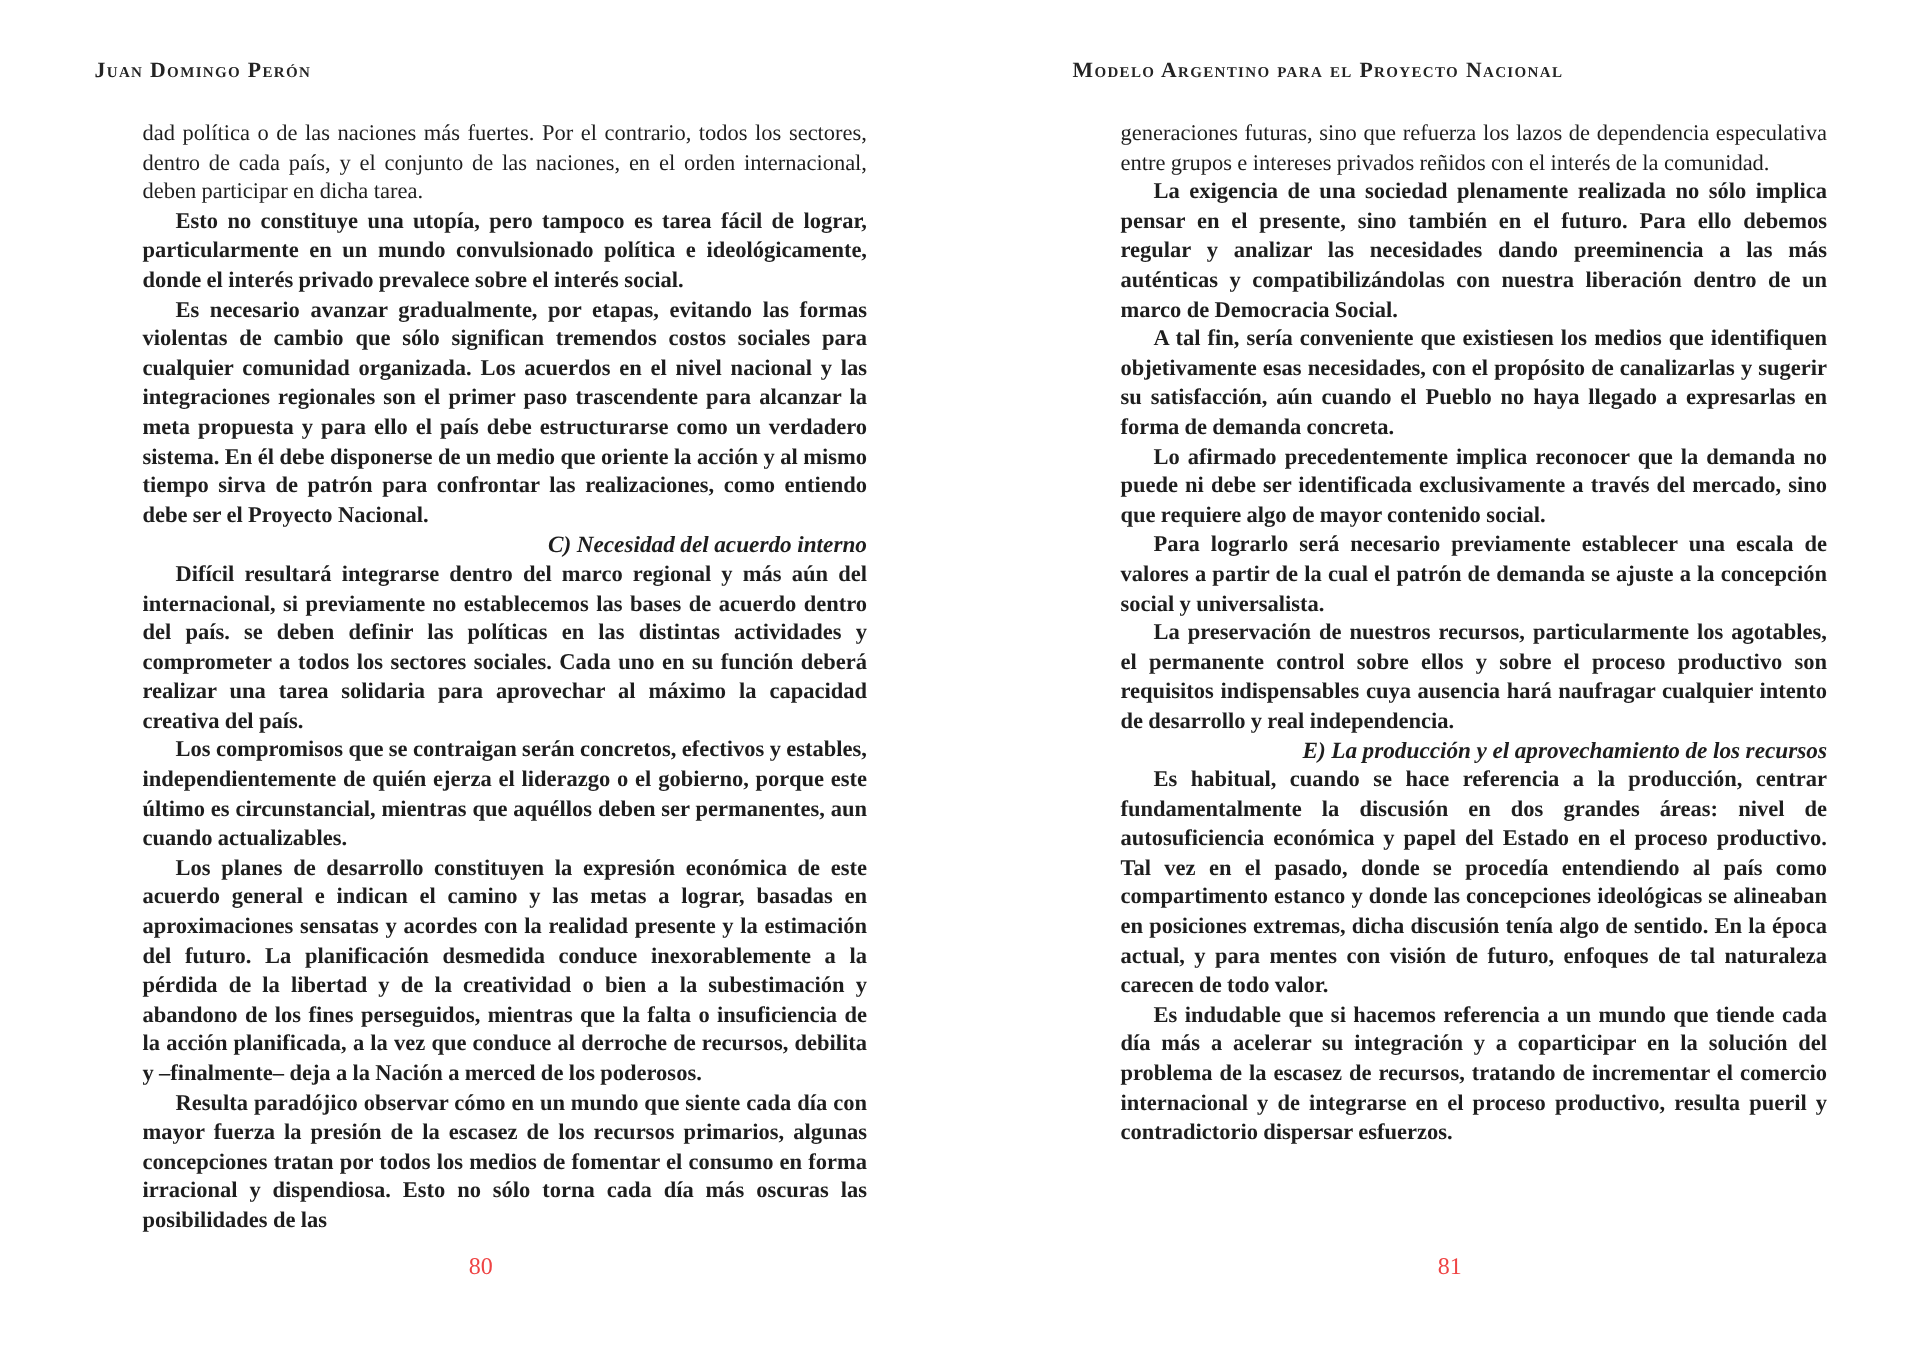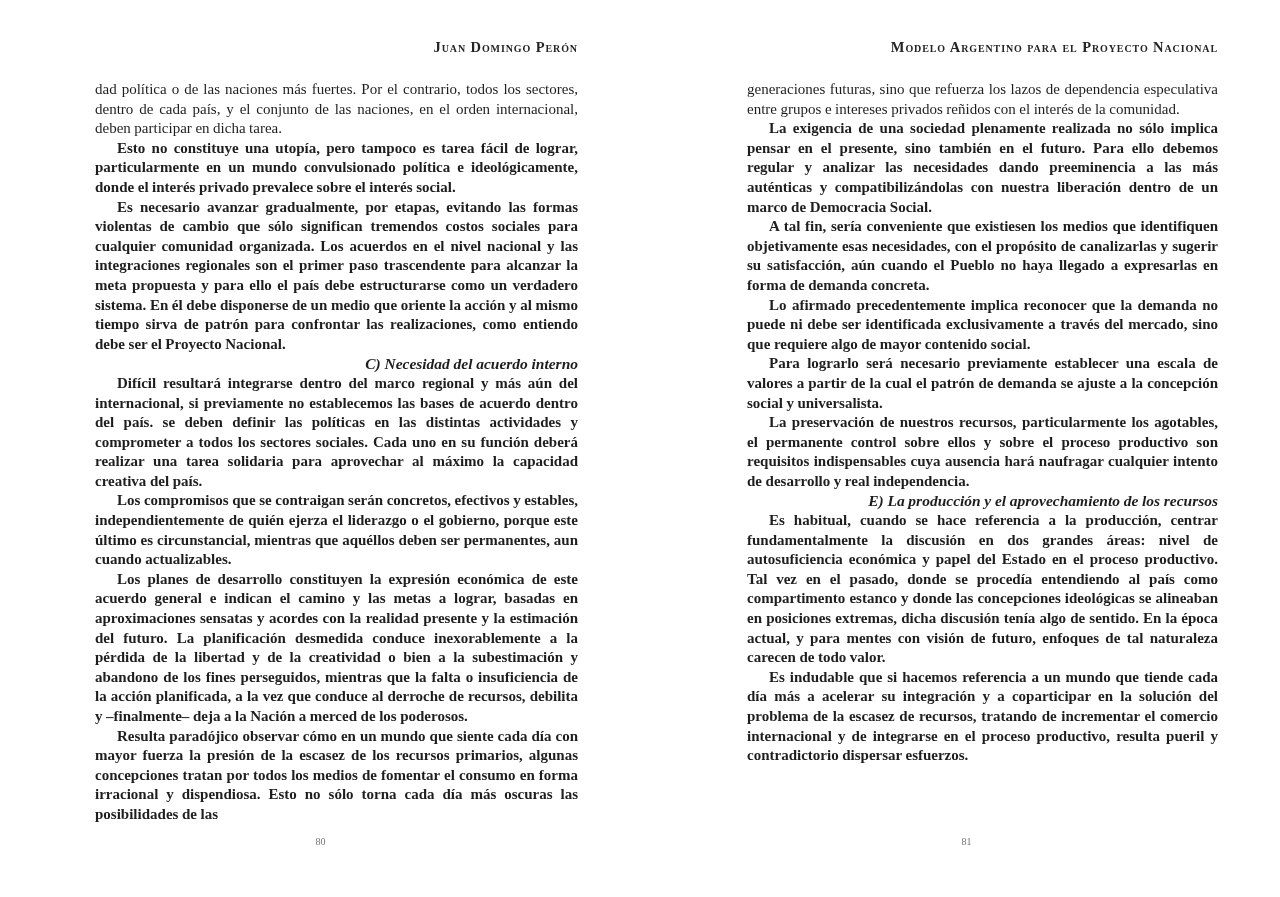--- a/index.html
+++ b/index.html
@@ -26,21 +26,21 @@
     height: 897px;
   }
   .page-left  { left: 63px;  width: 515px; }
   .page-right { left: 715px; width: 503px; }
 
   .running-header {
     position: absolute;
     top: 39px;
     left: 0;
     right: 0;
-    text-align: right;
+    text-align: left;
     font-variant: small-caps;
     font-weight: 600;
     font-size: 14.5px;
     letter-spacing: 0.9px;
     color: #242424;
     white-space: nowrap;
   }
 
   .page-body {
     position: absolute;
@@ -64,22 +64,22 @@
     margin-top: 19.6px;
     text-align: right;
   }
 
   .page-number {
     position: absolute;
     top: 836px;
     left: 0;
     right: 0;
     text-align: center;
-    font-size: 10px;
-    color: #737373;
+    font-size: 16px;
+    color: #ef4444;
   }
 </style>
 </head>
 <body>
 
 <div class="spread">
 
   <section class="page page-left">
     <div class="running-header">Juan Domingo Perón</div>
     <div class="page-body">

